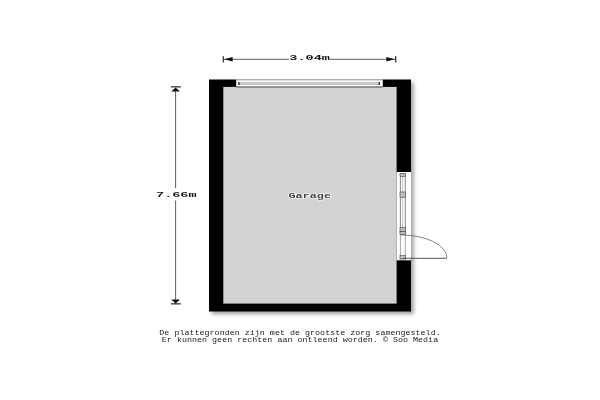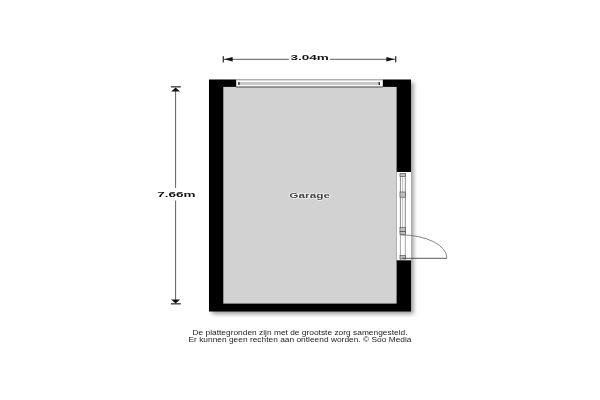--- a/index.html
+++ b/index.html
@@ -1,17 +1,17 @@
 <!DOCTYPE html>
 <html><head>
 <meta charset="utf-8">
 <style>
   html,body{margin:0;padding:0;background:#ffffff;}
   .page{width:600px;height:400px;position:relative;background:#ffffff;overflow:hidden;
-        font-family:Liberation Sans, sans-serif;}
+        font-family:Liberation Mono, monospace;}
 </style>
 </head>
 <body>
 <div class="page">
 <svg width="600" height="400" viewBox="0 0 600 400" xmlns="http://www.w3.org/2000/svg">
   <defs>
     <filter id="soft" x="-30%" y="-30%" width="160%" height="160%">
       <feGaussianBlur stdDeviation="2.2"></feGaussianBlur>
     </filter>
   </defs>

